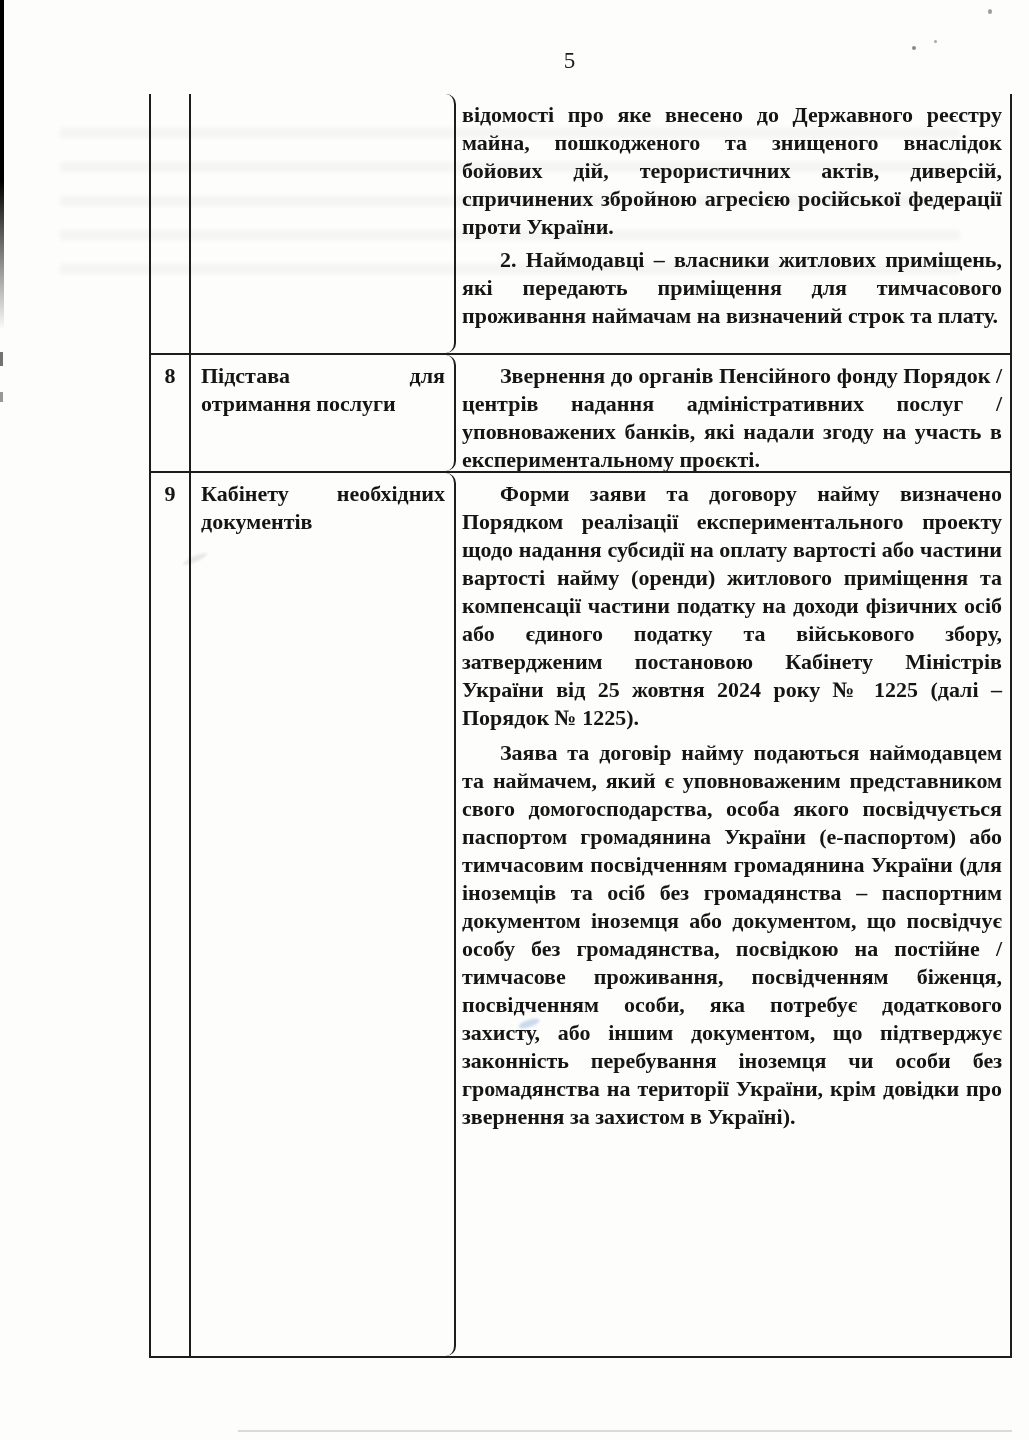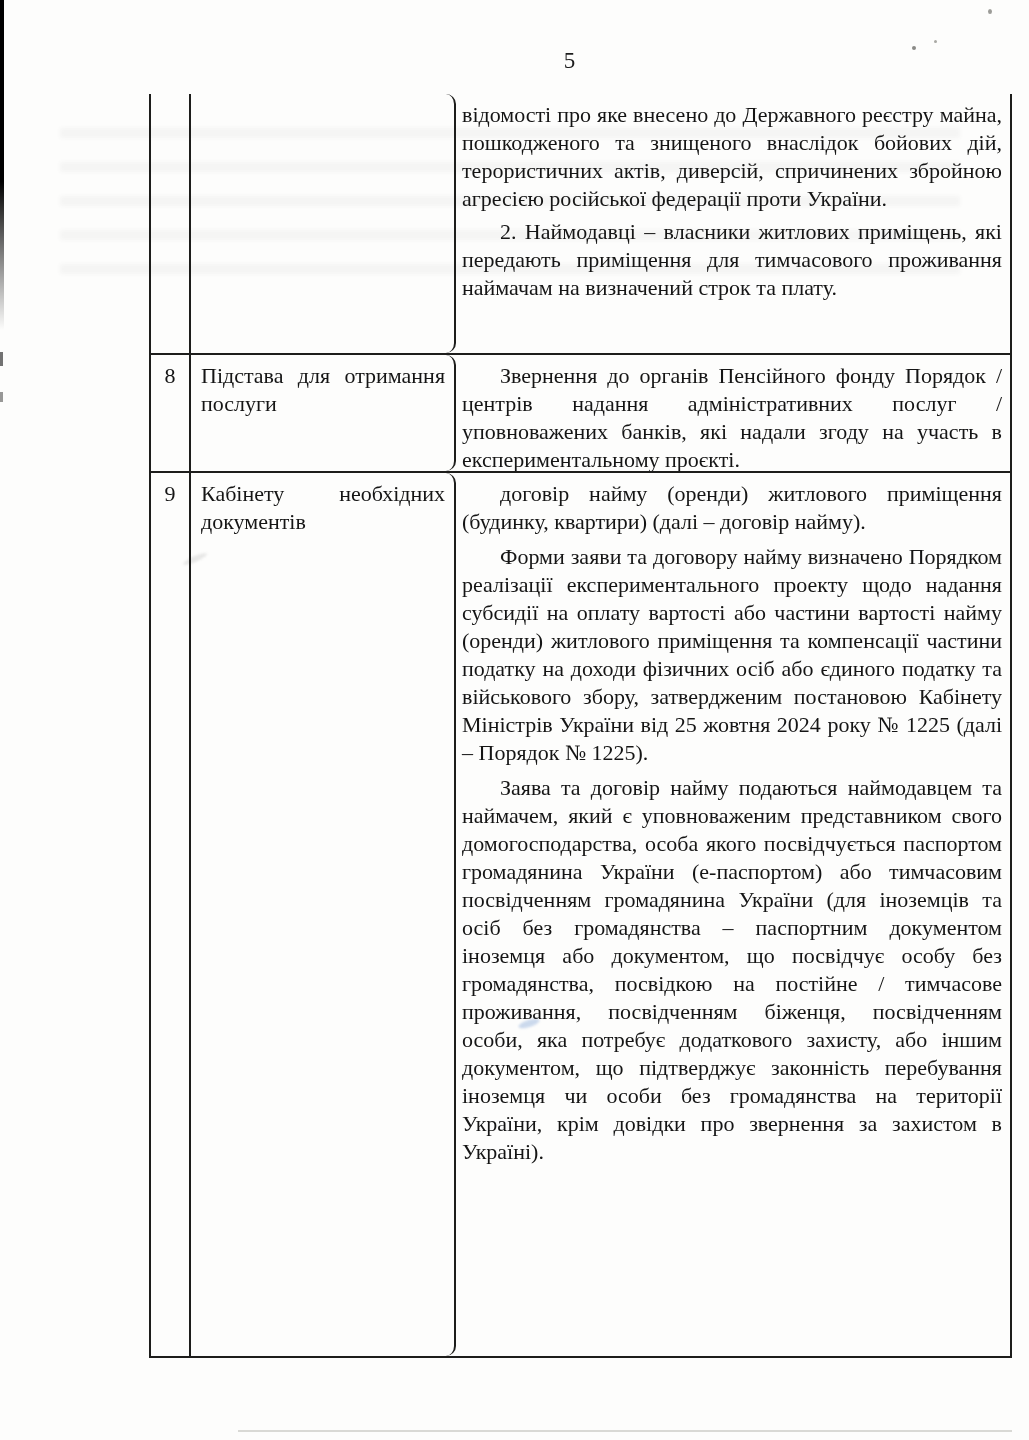--- a/index.html
+++ b/index.html
@@ -38,20 +38,21 @@
     position:absolute;left:149px;top:94px;width:863px;
     border-left:2px solid #1d1d1b;border-right:2px solid #1d1d1b;
     box-sizing:border-box;
     font-size:22px;line-height:28px;
   }
   .row{
     display:grid;
     grid-template-columns:40px 265px 1fr;
     border-bottom:2px solid #1d1d1b;
     box-sizing:border-box;
+    font-weight:bold;
   }
   .row-cont{height:261px;}
   .row-8{height:118px;}
   .row-9{min-height:885px;}
   .cell{box-sizing:border-box;overflow:hidden;}
   .cell.num{
     border-right:2px solid #1d1d1b;
     text-align:center;padding-top:7px;
   }
   .cell.label{
@@ -103,20 +104,19 @@
       <div class="cell label">Підстава для отримання послуги</div>
       <div class="cell content">
         <p class="indent">Звернення до органів Пенсійного фонду Порядок / центрів надання адміністративних послуг / уповноважених банків, які надали згоду на участь в експериментальному проєкті.</p>
       </div>
     </div>
 
     <div class="row row-9">
       <div class="cell num">9</div>
       <div class="cell label">Кабінету необхідних документів</div>
       <div class="cell content">
-        <p class="indent">договір найму (оренди) житлового приміщення (будинку, квартири) (далі – договір найму).</p>
         <p class="indent">Форми заяви та договору найму визначено Порядком реалізації експериментального проекту щодо надання субсидії на оплату вартості або частини вартості найму (оренди) житлового приміщення та компенсації частини податку на доходи фізичних осіб або єдиного податку та військового збору, затвердженим постановою Кабінету Міністрів України від 25 жовтня 2024 року № 1225 (далі – Порядок № 1225).</p>
         <p class="indent">Заява та договір найму подаються наймодавцем та наймачем, який є уповноваженим представником свого домогосподарства, особа якого посвідчується паспортом громадянина України (е-паспортом) або тимчасовим посвідченням громадянина України (для іноземців та осіб без громадянства – паспортним документом іноземця або документом, що посвідчує особу без громадянства, посвідкою на постійне / тимчасове проживання, посвідченням біженця, посвідченням особи, яка потребує додаткового захисту, або іншим документом, що підтверджує законність перебування іноземця чи особи без громадянства на території України, крім довідки про звернення за захистом в Україні).</p>
       </div>
     </div>
 
   </div>
 </div>
 
 </body></html>

